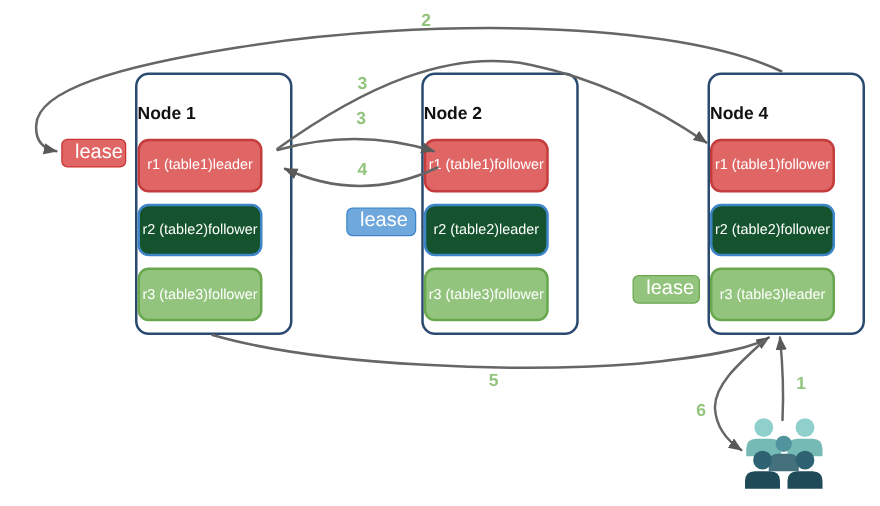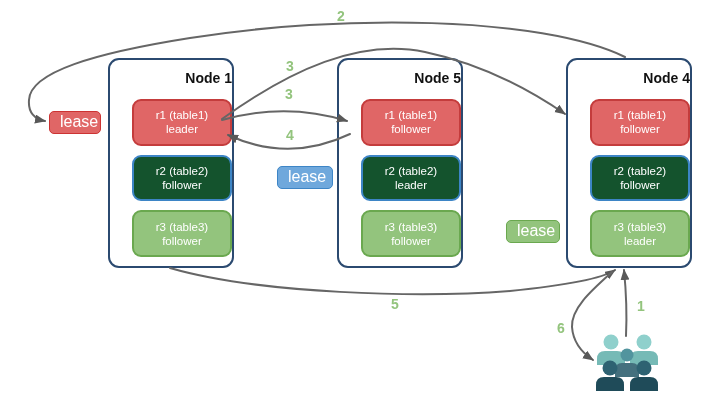--- a/index.html
+++ b/index.html
@@ -2,27 +2,27 @@
 <html><head>
 <meta charset="utf-8">
 <style>
   * { margin:0; padding:0; box-sizing:border-box; }
   body { font-family:"Liberation Sans","DejaVu Sans",sans-serif; background:#fff; }
   .canvas { position:relative; width:704px; height:405px; background:#ffffff; overflow:hidden; }
 
   .node {
     position:absolute; top:58px; width:126px; height:210px;
     background:#fff; border:2px solid #2b4a70; border-radius:11px;
-    display:flex; flex-direction:column; align-items:flex-end;
-    padding-top:8px; z-index:1;
+    display:flex; flex-direction:column; align-items:flex-start;
+    padding-top:20px; z-index:1;
   }
   .node-title { font-size:14px; font-weight:bold; color:#111; height:20px; line-height:20px; margin-bottom:11px; }
   .replica {
     width:100px; height:48px; border-radius:9px; margin-bottom:9px;
-    display:flex; flex-direction:column; align-items:center; justify-content:center;
+    display:flex; flex-direction:row; align-items:center; justify-content:center;
     color:#fff; font-size:11.5px; line-height:14px; text-align:center;
   }
   .replica.red   { background:#e06666; border:2px solid #c43c3c; }
   .replica.blue  { background:#14532d; border:2px solid #3d85c6; }
   .replica.green { background:#93c47d; border:2px solid #6aa84f; }
 
   .lease {
     position:absolute; height:23px; padding:0 10px; border-radius:5px;
     color:#fff; font-size:16px; line-height:20px; text-align:center; z-index:3;
   }
@@ -68,21 +68,21 @@
       <div>r2 (table2)</div>
       <div>follower</div>
     </div>
     <div class="replica green">
       <div>r3 (table3)</div>
       <div>follower</div>
     </div>
   </div>
 
   <div class="node" style="left:337px">
-    <div class="node-title">Node 5</div>
+    <div class="node-title">Node 2</div>
     <div class="replica red">
       <div>r1 (table1)</div>
       <div>follower</div>
     </div>
     <div class="replica blue">
       <div>r2 (table2)</div>
       <div>leader</div>
     </div>
     <div class="replica green">
       <div>r3 (table3)</div>

